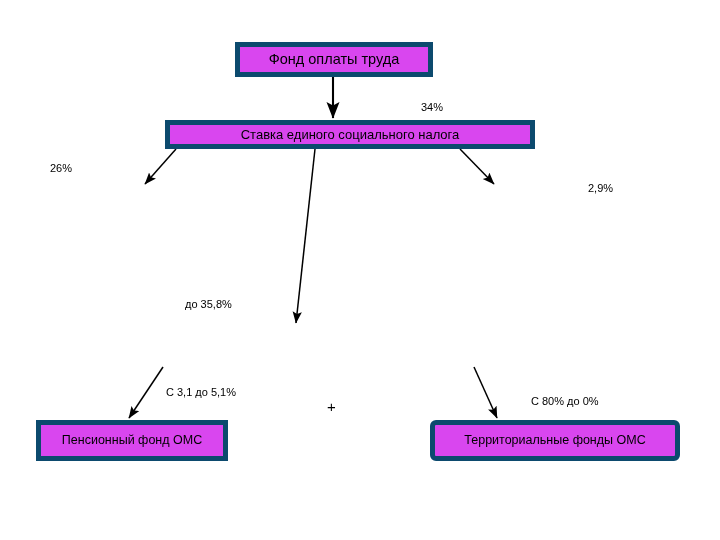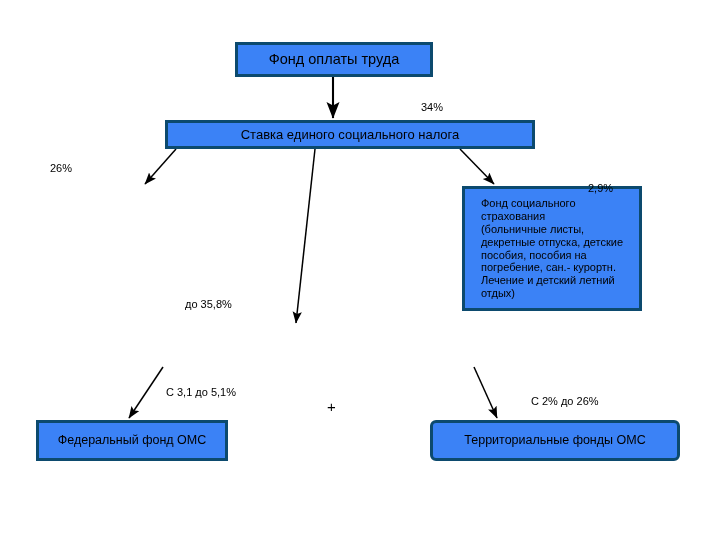--- a/index.html
+++ b/index.html
@@ -13,26 +13,26 @@
     width: 720px;
     height: 540px;
     background: #ffffff;
     font-family: "Liberation Sans", "DejaVu Sans", sans-serif;
     color: #000000;
     overflow: hidden;
   }
   .node {
     position: absolute;
     box-sizing: border-box;
-    border: 3px solid #0c4a6e;
-    background: #3b82f6;
+    border: 5px solid #0c4a6e;
+    background: #d946ef;
     display: flex;
     align-items: center;
     justify-content: center;
-    text-align: left;
+    text-align: right;
     line-height: 1.18;
     color: #000000;
     padding: 2px 4px;
     white-space: pre-line;
   }
   .label {
     position: absolute;
     background: transparent;
     color: #000000;
     white-space: nowrap;
@@ -94,41 +94,33 @@
     <line x1="163" y1="367" x2="129" y2="418" stroke="#000000" stroke-width="1.5" marker-end="url(#arrowhead)"></line>
 
     <line x1="474" y1="367" x2="497" y2="418" stroke="#000000" stroke-width="1.5" marker-end="url(#arrowhead)"></line>
   </svg>
 
   <div class="node" id="node-payroll-fund">Фонд оплаты труда</div>
 
   <div class="node" id="node-ust-rate">Ставка единого социального налога</div>
 
 
-  <div class="node" id="node-social-insurance">Фонд социального
-страхования
-(больничные листы,
-декретные отпуска, детские
-пособия, пособия на
-погребение, сан.- курортн.
-Лечение и детский летний
-отдых)</div>
 
 
-  <div class="node" id="node-federal-oms">Федеральный фонд ОМС</div>
+  <div class="node" id="node-federal-oms">Пенсионный фонд ОМС</div>
 
   <div class="node" id="node-territorial-oms">Территориальные фонды ОМС</div>
 
   <div class="label" id="label-rate-34">34%</div>
 
   <div class="label" id="label-rate-26">26%</div>
 
   <div class="label" id="label-rate-29">2,9%</div>
 
   <div class="label" id="label-rate-51">до 35,8%</div>
 
   <div class="label" id="label-rate-31-51">С 3,1 до 5,1%</div>
 
-  <div class="label" id="label-rate-2-0">С 2% до 26%</div>
+  <div class="label" id="label-rate-2-0">С 80% до 0%</div>
 
   <div class="plus-sign" id="plus-connector">+</div>
 
 </div>
 
 </body></html>

